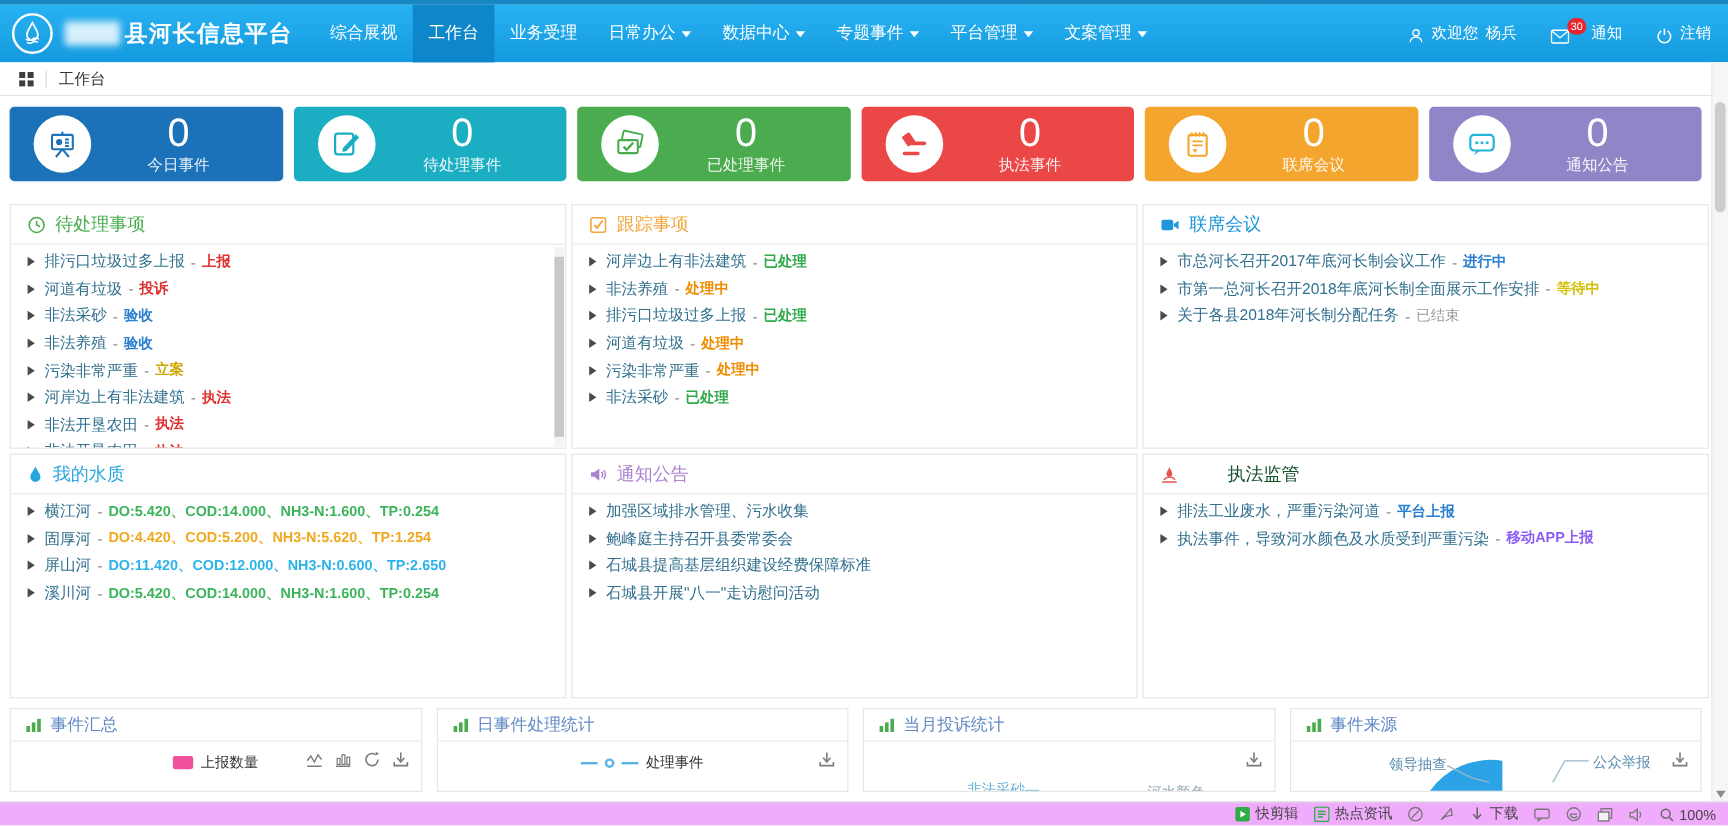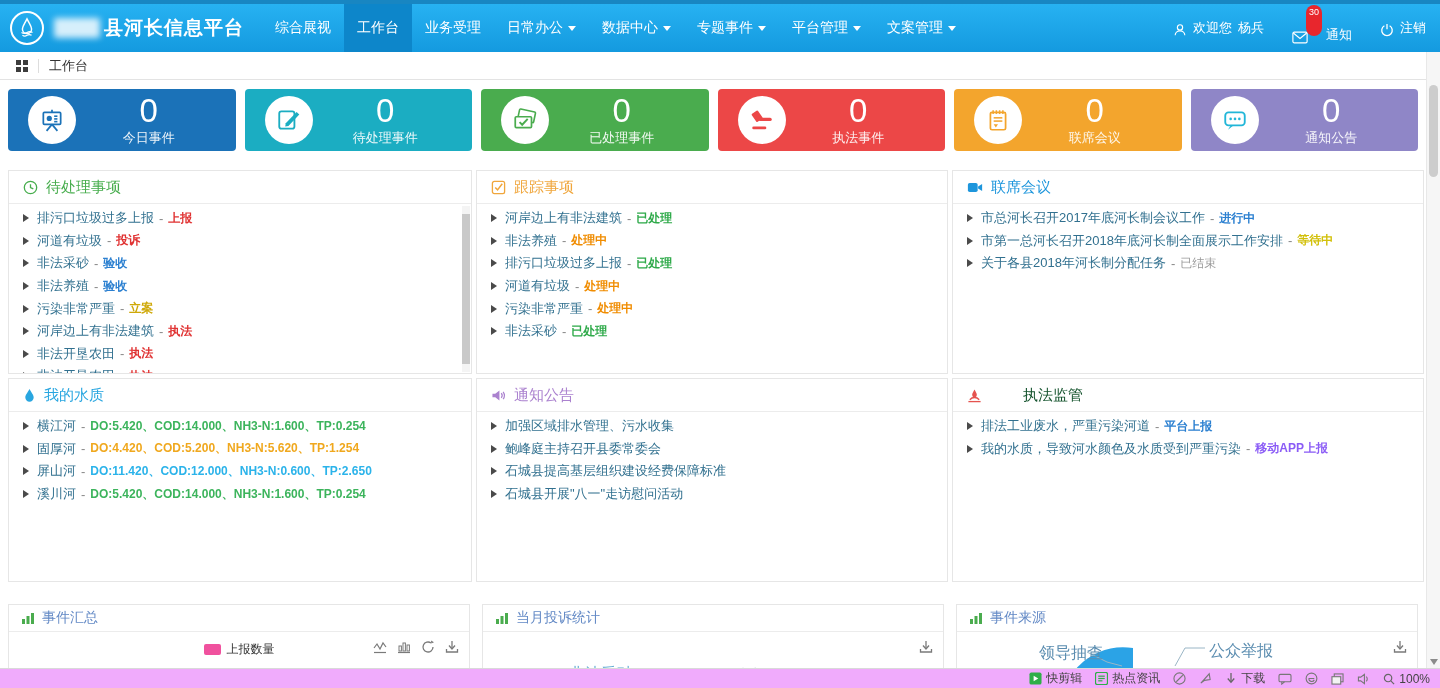--- a/index.html
+++ b/index.html
@@ -15,21 +15,21 @@
   .brand-redacted { width:46px; height:20px; background:rgba(255,255,255,.82);
           border-radius:2px; filter:blur(3px); margin-right:4px; flex:none; }
   .brand { font-size:19px; font-weight:bold; letter-spacing:1px; margin-right:18px; white-space:nowrap; }
   .menu { display:flex; height:48px; align-items:stretch; }
   .menu-item { display:flex; align-items:center; padding:0 13px; font-size:14px; cursor:pointer; white-space:nowrap; }
   .menu-item.active { background:#0d86ca; }
   .caret { width:0; height:0; border-left:4px solid transparent; border-right:4px solid transparent;
            border-top:5px solid #fff; margin-left:5px; }
   .nav-right { margin-left:auto; display:flex; align-items:center; gap:8px; font-size:13px; white-space:nowrap; }
   .nav-right .grp { display:flex; align-items:flex-end; gap:6px; margin-left:20px; cursor:pointer; }
-  .badge { background:#e8262d; color:#fff; font-size:9px; min-width:16px; height:31px; line-height:14px;
+  .badge { background:#e8262d; color:#fff; font-size:9px; min-width:16px; height:14px; line-height:14px;
            border-radius:8px; text-align:center; padding:0 3px; position:relative; top:-8px; left:-8px; margin-right:-10px; }
 
   
   .breadcrumb { height:28px; background:#fff; border-bottom:1px solid #e3e3e3;
                 display:flex; align-items:center; padding-left:16px; }
   .grid-ico { display:grid; grid-template-columns:5px 5px; grid-template-rows:5px 5px; gap:2px; }
   .grid-ico span { background:#3d3d3d; }
   .bc-div { width:1px; height:14px; background:#ddd; margin:0 10px; }
   .bc-title { font-size:13px; color:#333; }
 
@@ -62,33 +62,33 @@
   .tag-normal { font-weight:normal; }
   .metrics { font-size:12px; font-weight:bold; }
 
   .t-pending { color:#47ad4d; } .t-track { color:#f0a63c; } .t-meet { color:#1e96dc; }
   .t-water { color:#29a6e0; } .t-notice { color:#ab82cf; } .t-law { color:#14532d;gap:41px; }
 
   .inner-sb { position:absolute; right:1px; top:35px; bottom:1px; width:8px; background:#f4f4f4; }
   .inner-sb .thumb { position:absolute; top:8px; left:0; width:8px; height:150px; background:#c9c9c9; }
 
   
-  .crow { display:grid; grid-template-columns:repeat(3,1fr); gap:12px; padding:0 8px; margin-top:22px; }
+  .crow { display:grid; grid-template-columns:repeat(4,1fr); gap:12px; padding:0 8px; margin-top:8px; }
   .cpanel { background:#fff; border:1px solid #e6e6e6; height:70px; overflow:hidden; position:relative; }
   .chead { height:27px; display:flex; align-items:center; gap:7px; padding:0 12px;
            border-bottom:1px solid #ececec; font-size:14px; color:#6188c5; }
   .cbody { position:relative; height:42px; }
   .legend-c { position:absolute; left:0; right:0; top:9px; display:flex; justify-content:center;
               align-items:center; gap:6px; font-size:12px; color:#333; }
   .sw { width:17px; height:11px; border-radius:2px; }
   .lg-line { width:14px; height:0; border-top:2px solid #5ab4e5; }
   .lg-dot { width:8px; height:8px; border:2px solid #5ab4e5; border-radius:50%; background:#fff; }
   .ctools { position:absolute; right:10px; top:8px; display:flex; gap:10px; align-items:center; }
   .ctools svg { cursor:pointer; }
-  .pielabel { position:absolute; font-size:16px; color:#63aed4; white-space:nowrap; }
+  .pielabel { position:absolute; font-size:12px; color:#63aed4; white-space:nowrap; }
 
   
   .taskbar { position:absolute; left:0; right:0; bottom:0; height:20px; background:#f0abfc;
              border-top:1px solid #d9d9d9; display:flex; align-items:center; justify-content:flex-end;
              gap:13px; padding-right:10px; font-size:12px; color:#444; }
   .tb-item { display:flex; align-items:center; gap:4px; cursor:pointer; }
 
   
   .page-sb { position:absolute; top:52px; right:0; bottom:20px; width:14px; background:#f6f6f6;
              border-left:1px solid #e8e8e8; }
@@ -492,21 +492,21 @@
       </div>
       <div class="pbody">
         <div class="pitem">
             <span class="tri"></span>
             <span>排法工业废水，严重污染河道</span>
             <span class="dash">-</span>
             <span class="tag" style="color: rgb(42, 127, 208);">平台上报</span>
           </div>
         <div class="pitem">
             <span class="tri"></span>
-            <span>我的水质，导致河水颜色及水质受到严重污染</span>
+            <span>执法事件，导致河水颜色及水质受到严重污染</span>
             <span class="dash">-</span>
             <span class="tag" style="color: #8b5cf6;">移动APP上报</span>
           </div>
       </div>
     </div>
   </div>
 
   <div class="crow">
     <div class="cpanel">
       <div class="chead">
@@ -539,20 +539,45 @@
           </svg>
           <svg width="14" height="14" viewBox="0 0 14 14">
             <line x1="7" y1="1" x2="7" y2="8" stroke="#7a7a7a" stroke-width="1.3"></line>
             <path d="M4 5.5 L7 9 L10 5.5" fill="none" stroke="#7a7a7a" stroke-width="1.3"></path>
             <path d="M1.5 9 v3 h11 v-3" fill="none" stroke="#7a7a7a" stroke-width="1.3"></path>
           </svg>
         </div>
       </div>
     </div>
 
+    <div class="cpanel">
+      <div class="chead">
+        <svg width="14" height="13" viewBox="0 0 14 13">
+          <rect x="1" y="7" width="3" height="5" fill="#4aac4e"></rect>
+            <rect x="5.5" y="4" width="3" height="8" fill="#4aac4e"></rect>
+            <rect x="10" y="1" width="3" height="11" fill="#4aac4e"></rect>
+        </svg>
+        <span>日事件处理统计</span>
+      </div>
+      <div class="cbody">
+        <div class="legend-c">
+          <span class="lg-line"></span>
+          <span class="lg-dot"></span>
+          <span class="lg-line"></span>
+          <span>处理事件</span>
+        </div>
+        <div class="ctools">
+          <svg width="14" height="14" viewBox="0 0 14 14">
+            <line x1="7" y1="1" x2="7" y2="8" stroke="#7a7a7a" stroke-width="1.3"></line>
+            <path d="M4 5.5 L7 9 L10 5.5" fill="none" stroke="#7a7a7a" stroke-width="1.3"></path>
+            <path d="M1.5 9 v3 h11 v-3" fill="none" stroke="#7a7a7a" stroke-width="1.3"></path>
+          </svg>
+        </div>
+      </div>
+    </div>
 
     <div class="cpanel">
       <div class="chead">
         <svg width="14" height="13" viewBox="0 0 14 13">
           <rect x="1" y="7" width="3" height="5" fill="#4aac4e"></rect>
             <rect x="5.5" y="4" width="3" height="8" fill="#4aac4e"></rect>
             <rect x="10" y="1" width="3" height="11" fill="#4aac4e"></rect>
         </svg>
         <span>当月投诉统计</span>
       </div>

